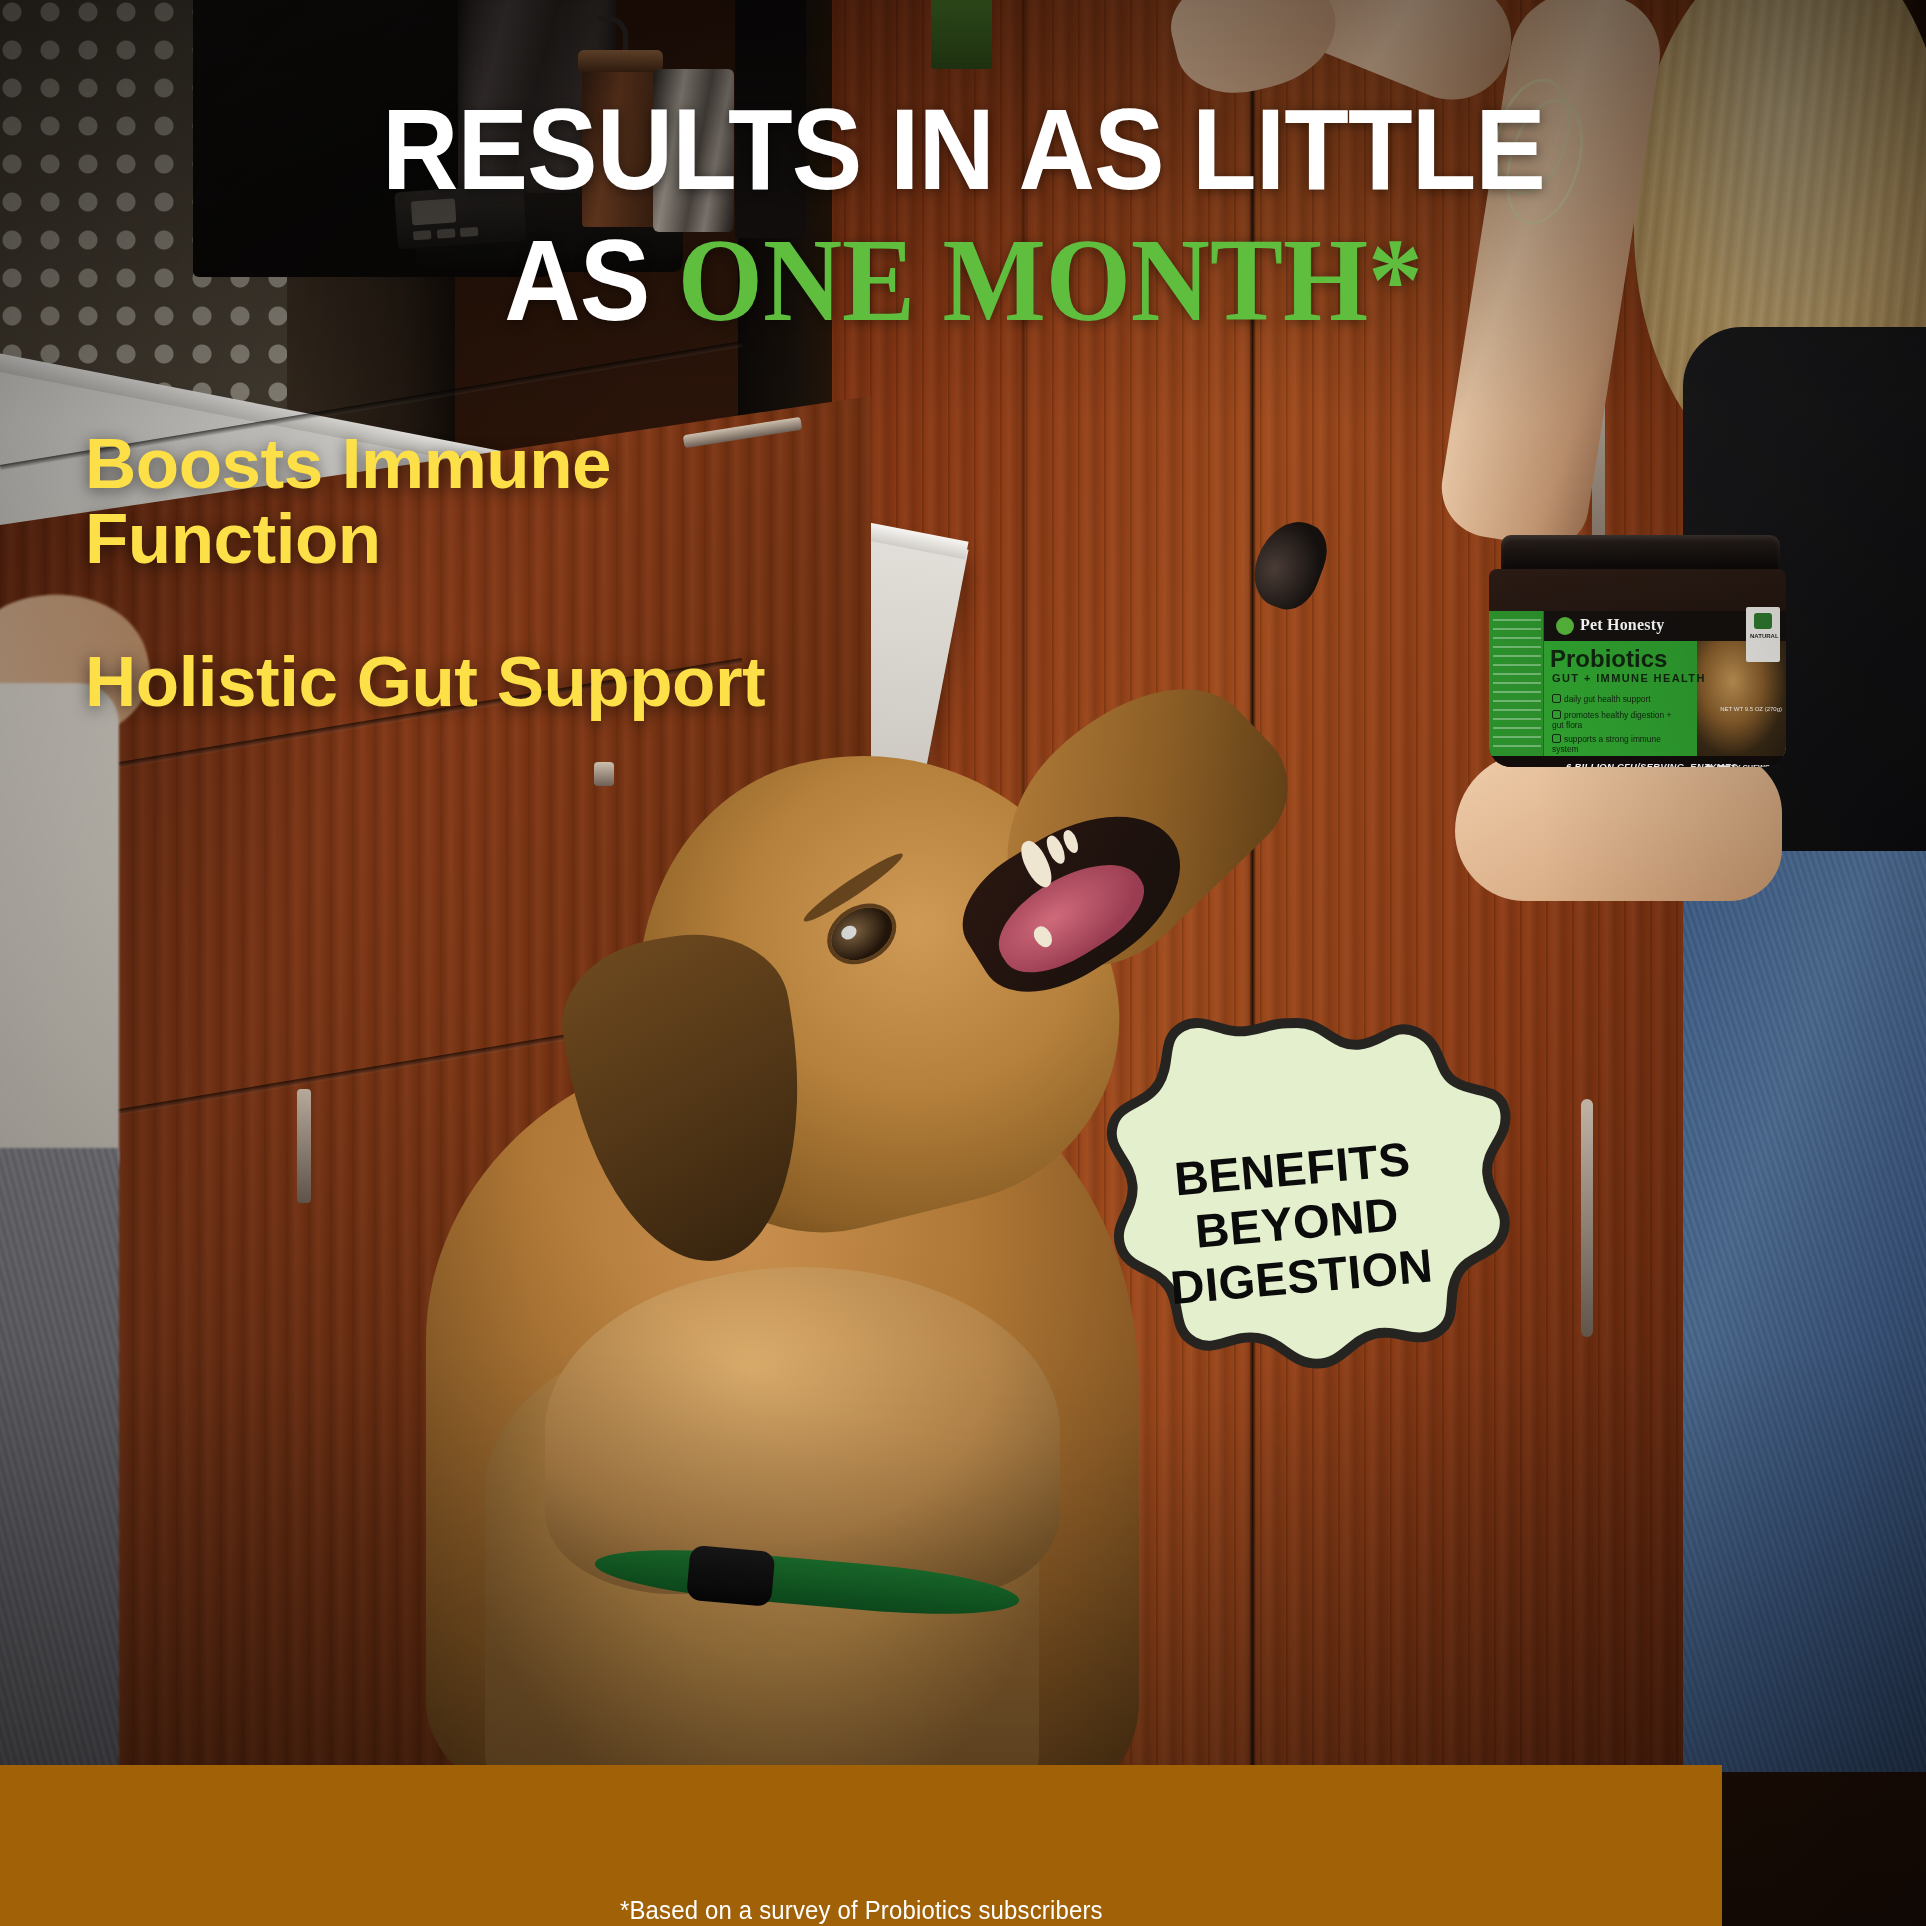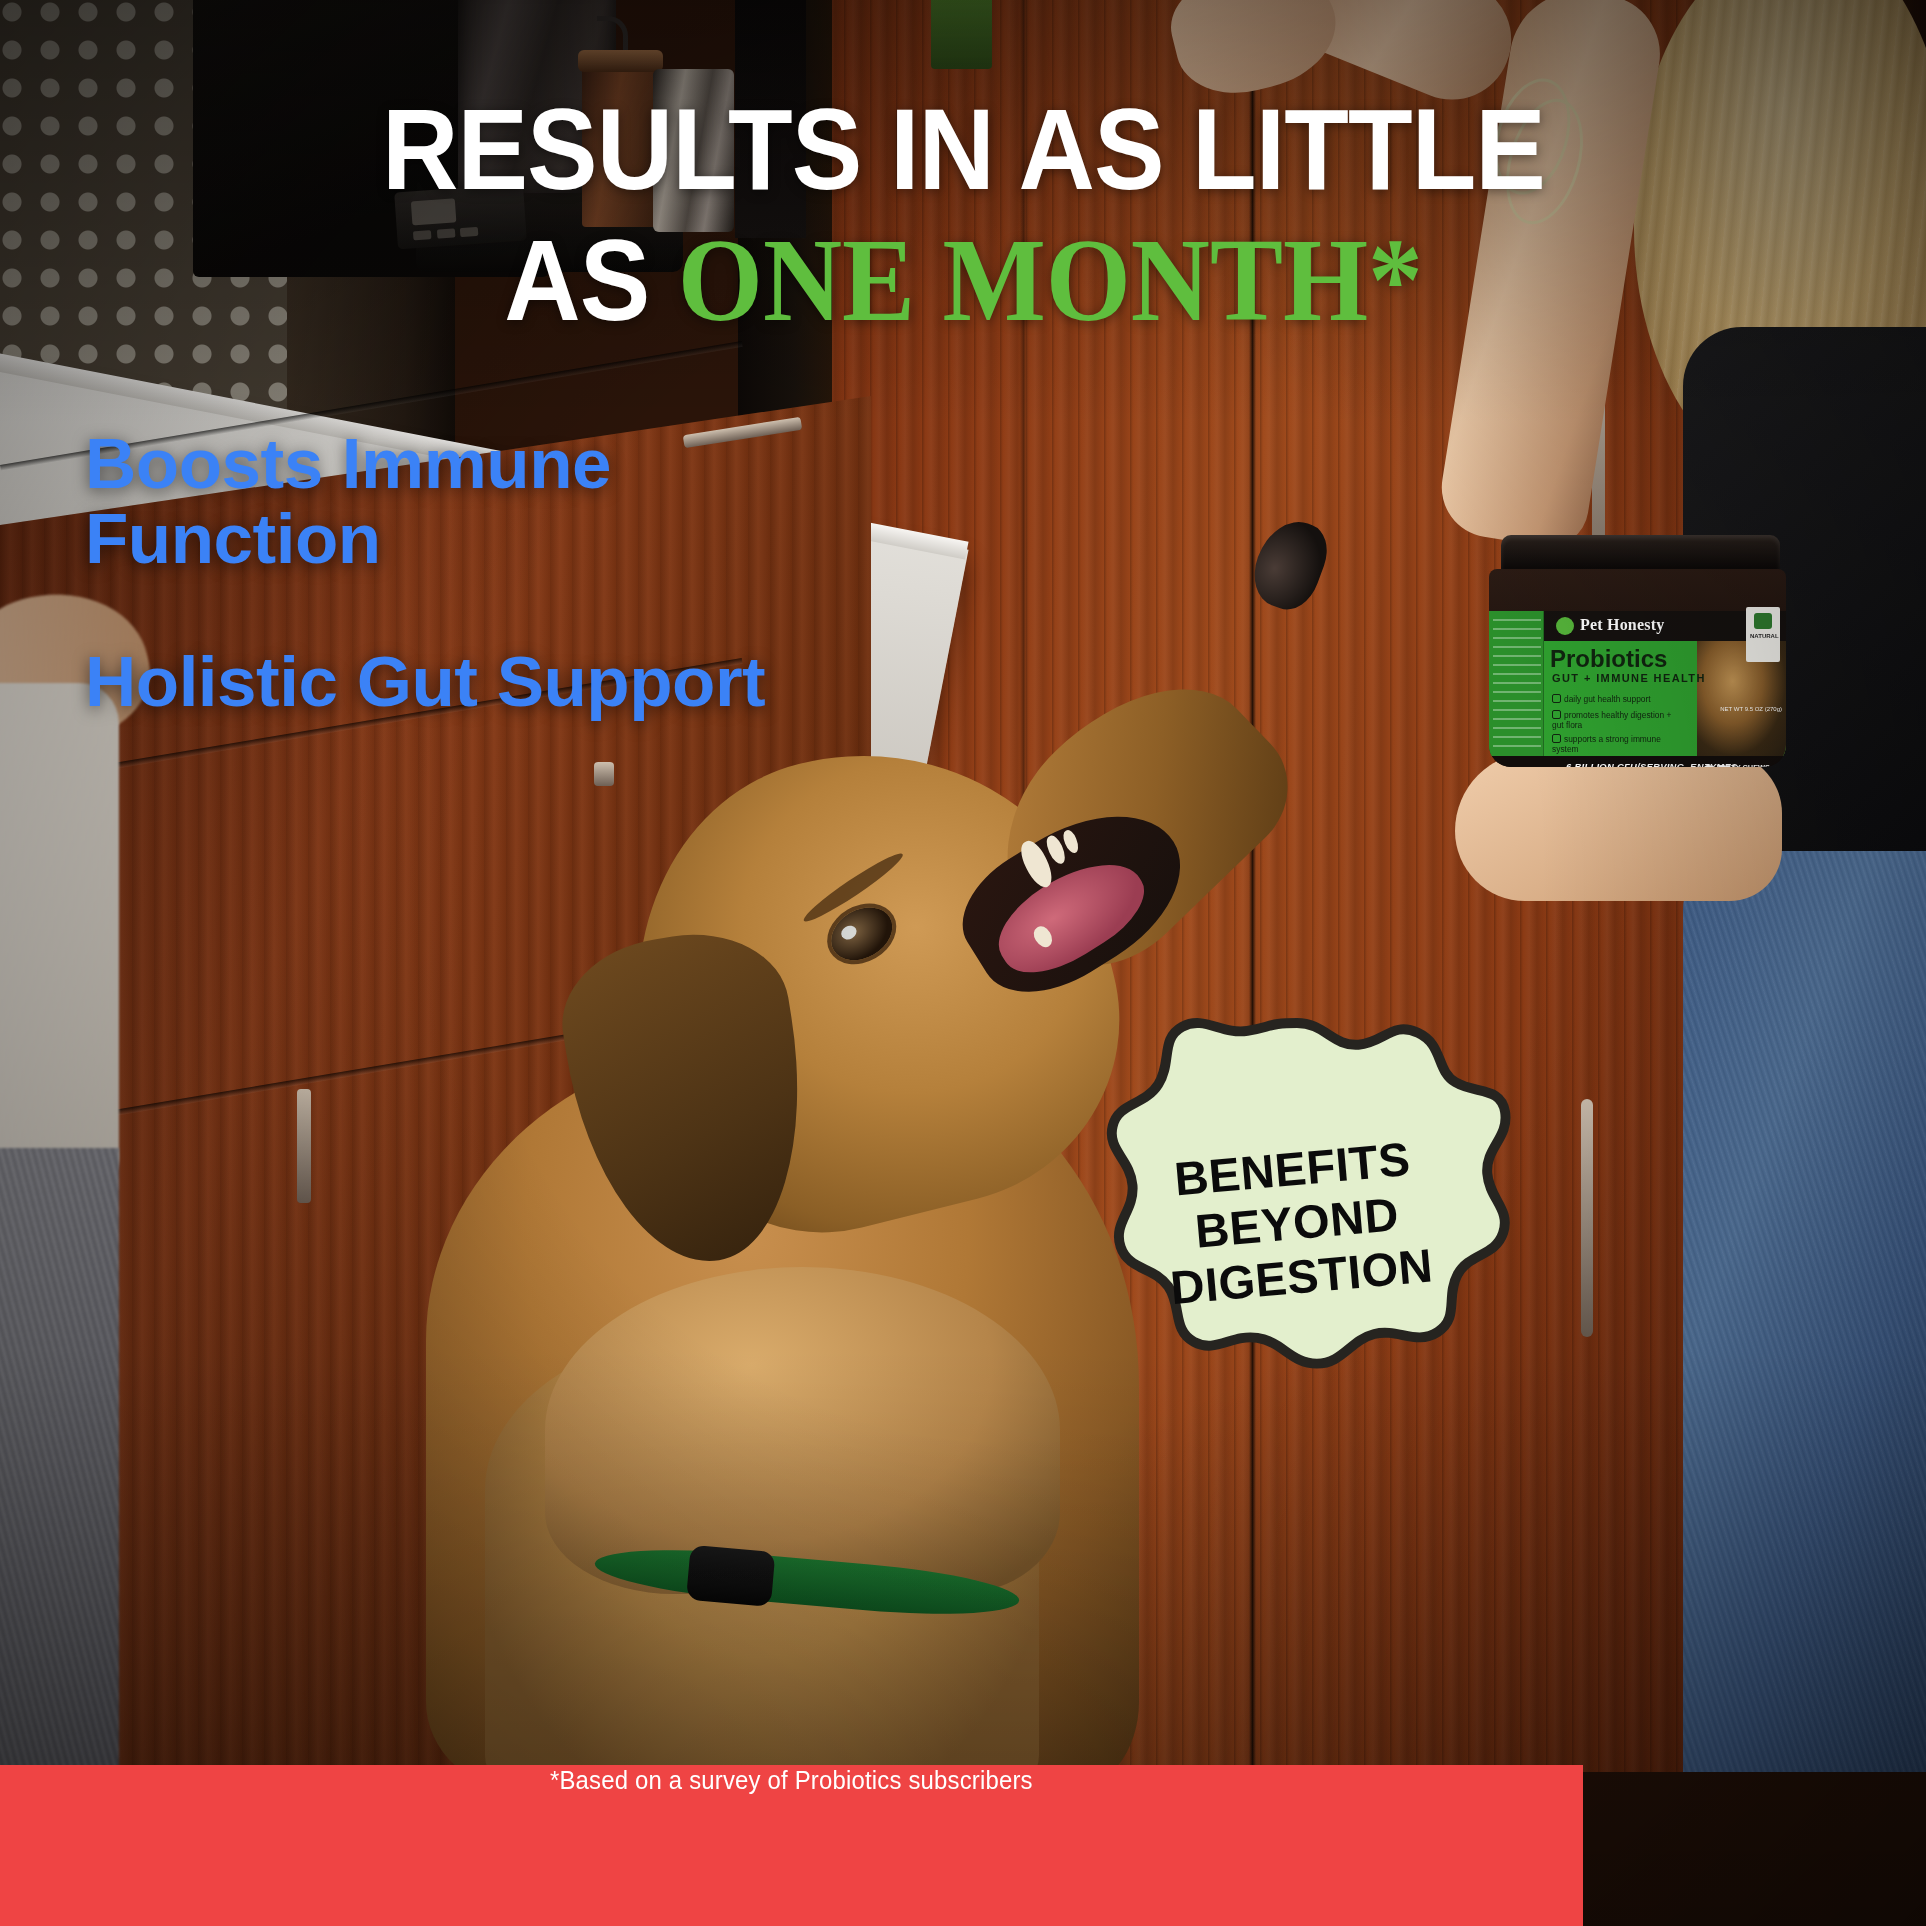--- a/index.html
+++ b/index.html
@@ -288,42 +288,42 @@
   .headline .l2{display:block;}
   .hl-green{
     color:#5FBE3E;
     font-family:"Liberation Serif","DejaVu Serif",serif;
     font-weight:bold;font-size:119px;letter-spacing:0px;
     transform:scaleX(1.0);
   }
 
   .benefits{position:absolute;left:85px;top:426px;width:752px;}
   .benefit{
-    color:#3b82f6;font-size:71px;font-weight:600;line-height:1.06;
+    color:#fde047;font-size:71px;font-weight:600;line-height:1.06;
     margin-bottom:67px;
     text-shadow:0 3px 16px rgba(0,0,0,.55);
     letter-spacing:-0.5px;
   }
   .benefit.dim{color:#e2e0dd;text-shadow:0 3px 14px rgba(40,36,32,.55);}
 
   
   .badge-wrap{position:absolute;left:1079px;top:1015px;width:436px;height:416px;}
   .badge-svg{position:absolute;inset:0;width:100%;height:100%;}
   .badge-text{
     position:absolute;inset:0;display:flex;flex-direction:column;
     align-items:center;justify-content:center;gap:4px;
     transform:rotate(-5deg);
     color:#0b0b0b;font-weight:900;font-size:47px;line-height:1.06;
     letter-spacing:0.5px;text-align:center;
   }
 
   
   .footer{
-    position:absolute;left:0;top:1765px;width:1583px;height:161px;
-    background:#ef4444;display:flex;align-items:flex-start;justify-content:center;
+    position:absolute;left:0;top:1765px;width:1722px;height:161px;
+    background:#a16207;display:flex;align-items:flex-end;justify-content:center;
   }
   .footer-note{
     color:#ffffff;font-size:26px;font-weight:400;letter-spacing:0.2px;
     font-family:"Liberation Sans Narrow","Liberation Sans",sans-serif;
     transform:scaleX(.92);
   }
 </style>
 </head>
 <body>
 

